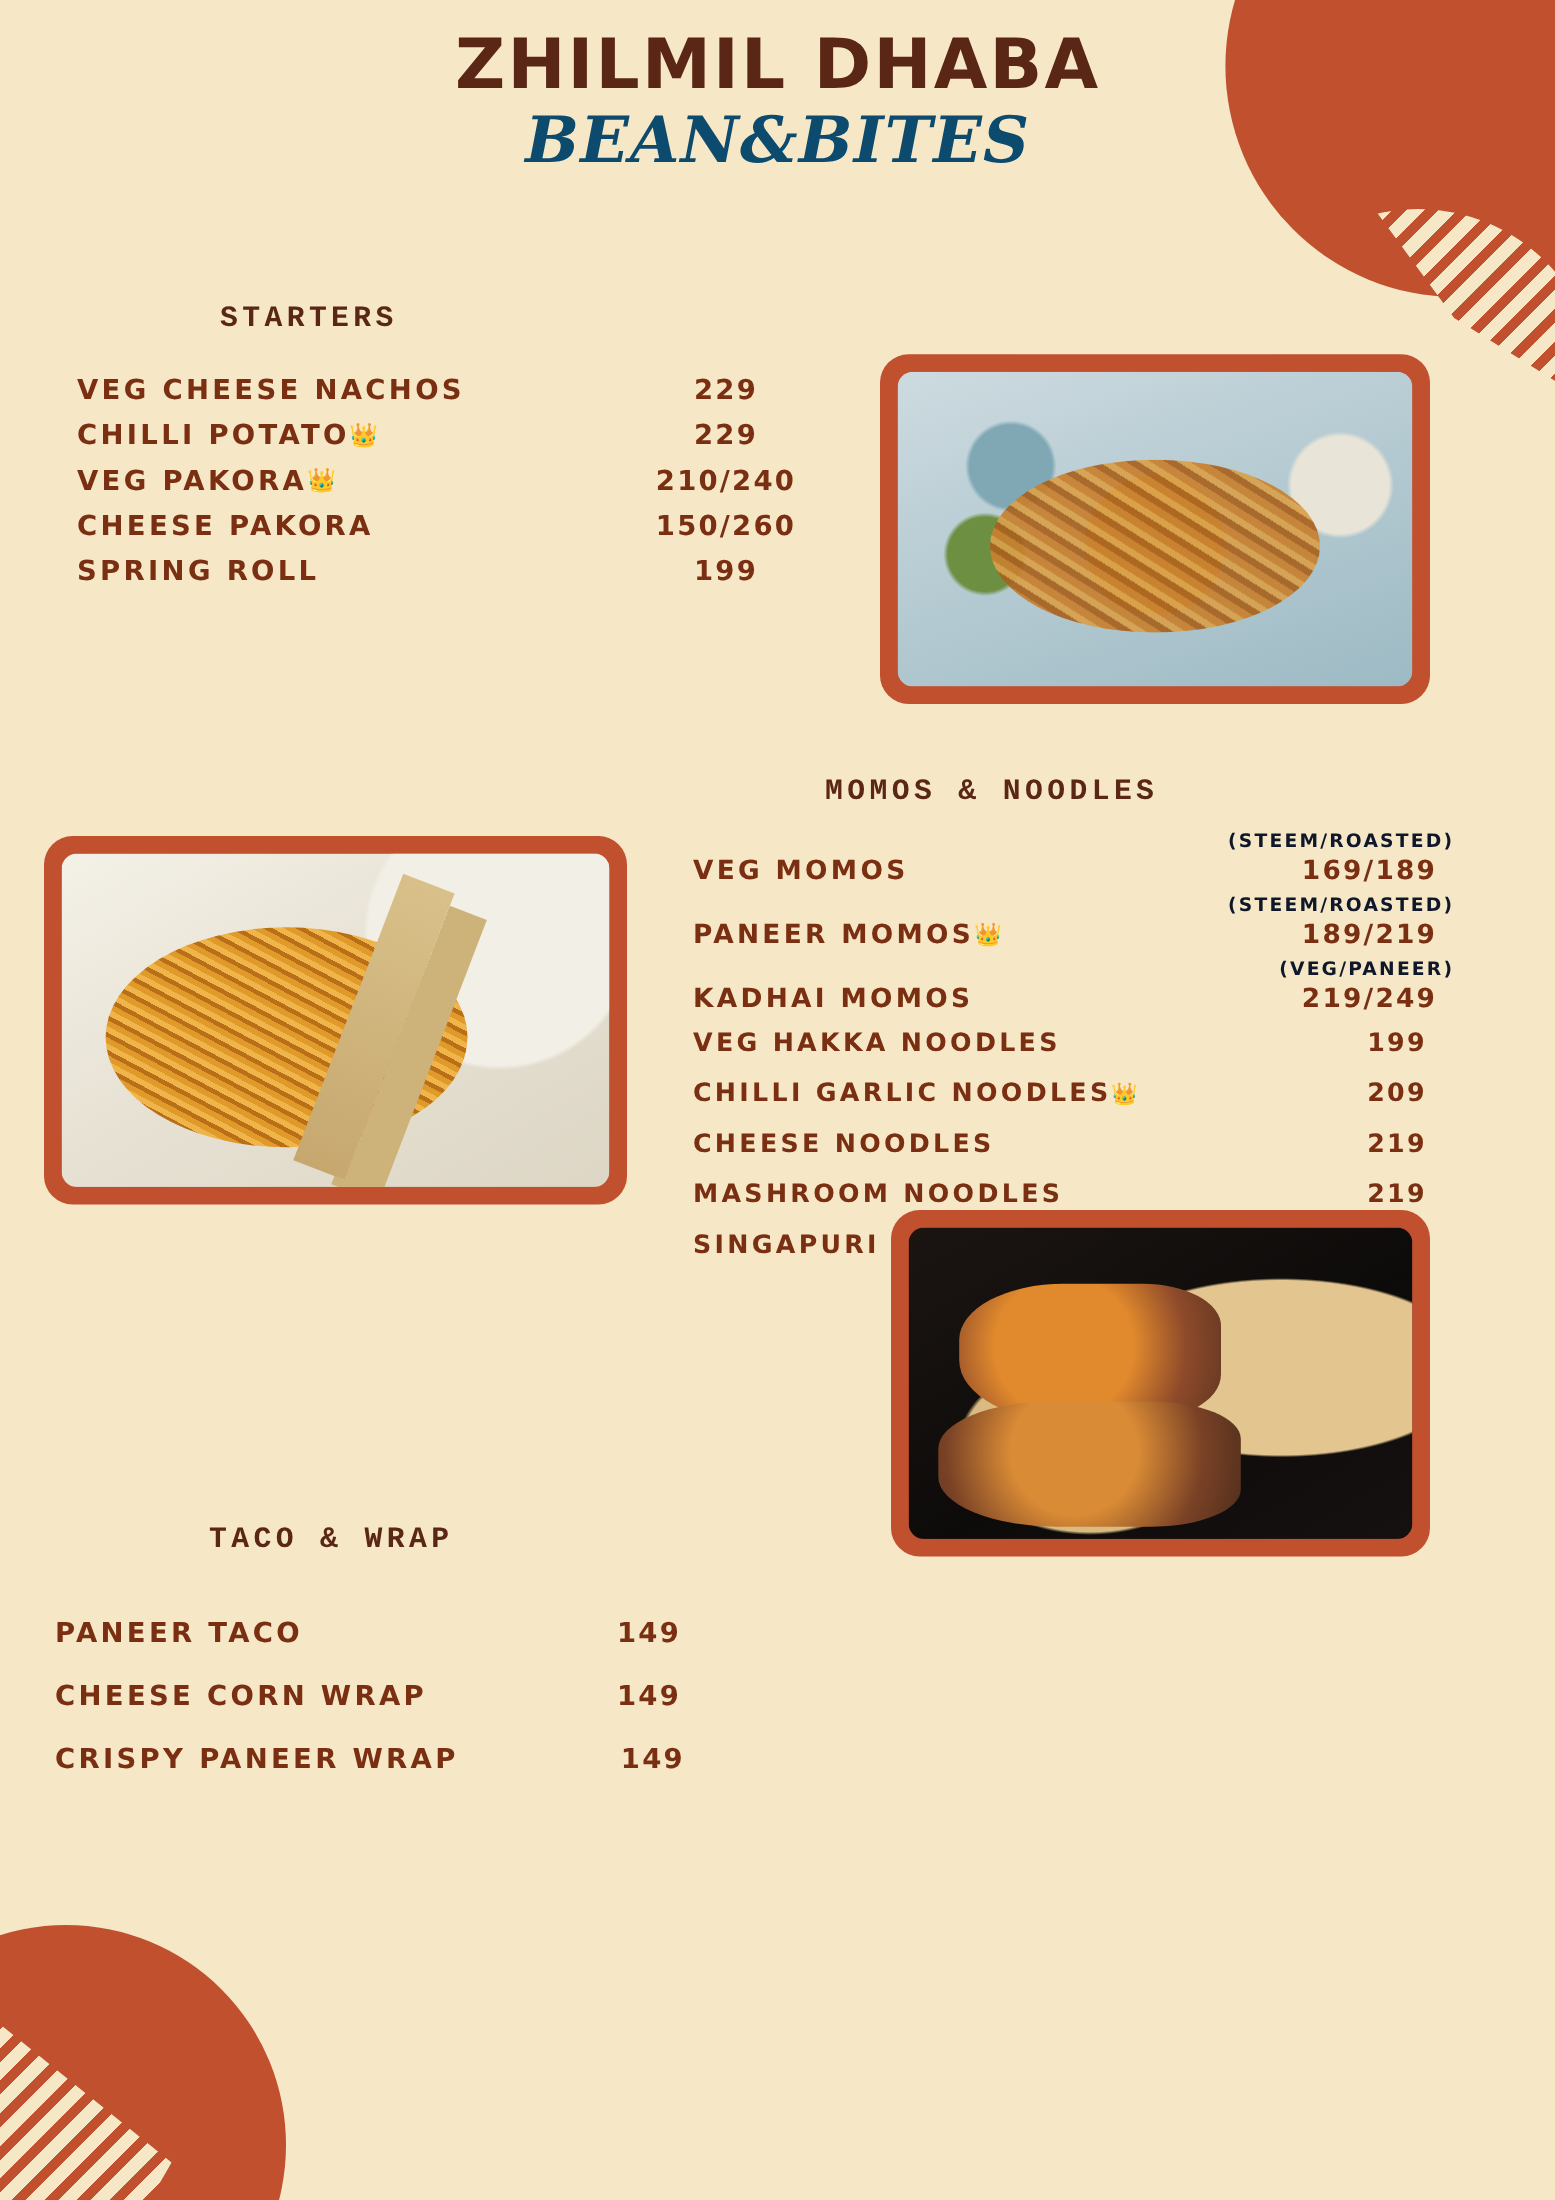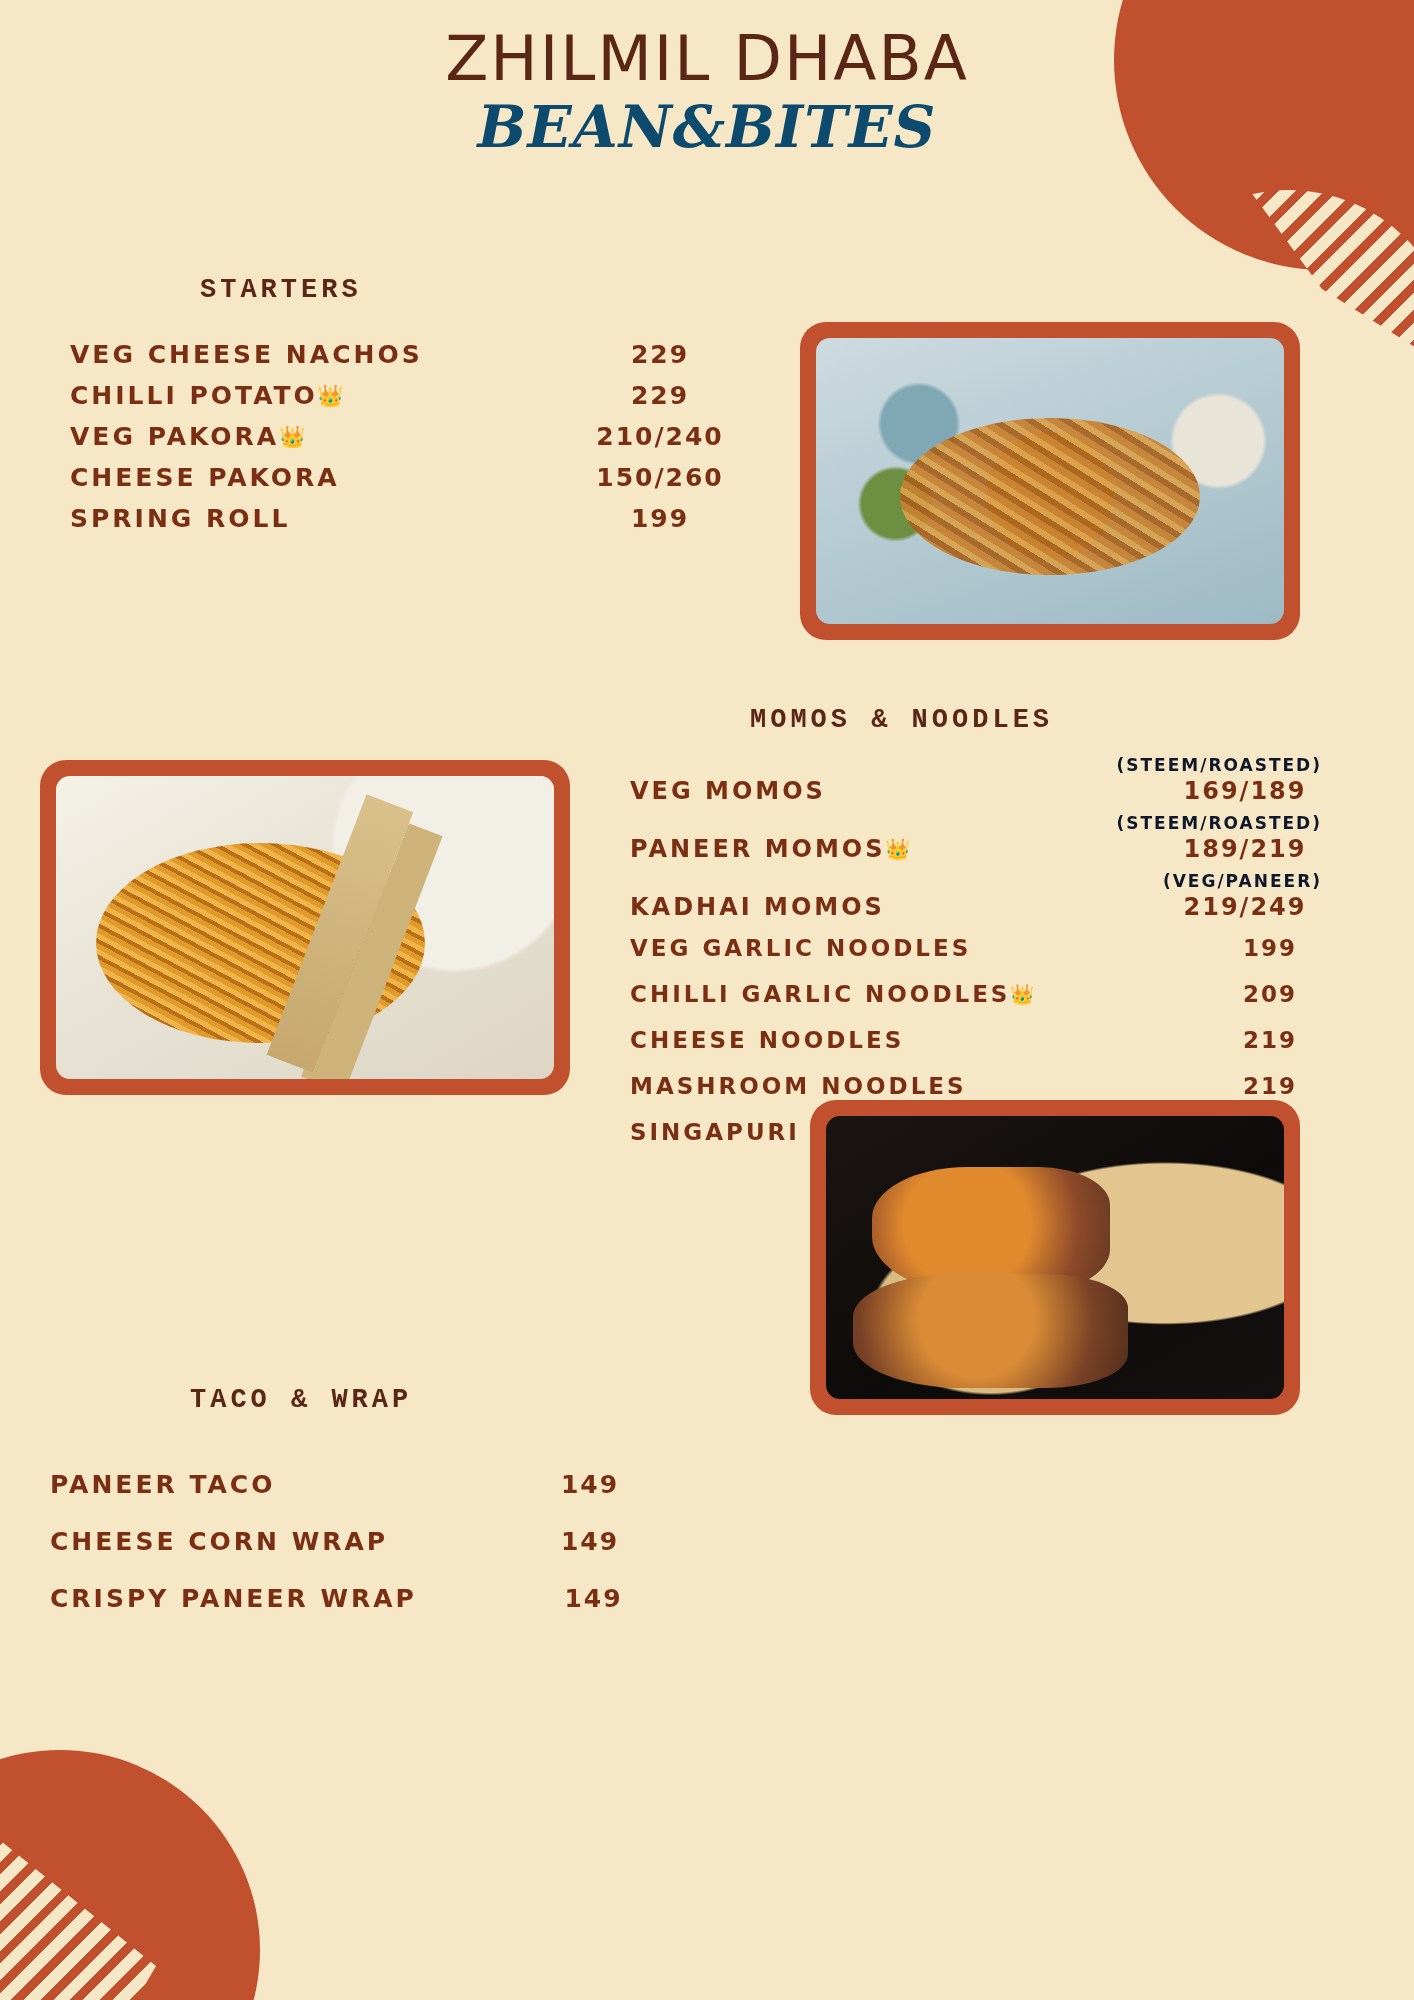--- a/index.html
+++ b/index.html
@@ -71,21 +71,21 @@
   .header {
     position: absolute;
     top: 22px;
     left: 0;
     width: 1414px;
     text-align: center;
     z-index: 3;
   }
   .brand-title {
     font-size: 63px;
-    font-weight: normal;
+    font-weight: bold;
     letter-spacing: 2px;
     color: #5a2615;
     margin: 0;
     font-family: "DejaVu Sans", sans-serif;
   }
   .brand-sub {
     font-size: 58px;
     color: #0c4a6e;
     margin: -2px 0 0 0;
     font-family: "DejaVu Serif", serif;
@@ -407,21 +407,21 @@
     <div class="momo-variant">(VEG/PANEER)</div>
     <div class="menu-row">
       <span class="menu-name">KADHAI MOMOS</span>
       <span class="crown"></span>
       <span class="menu-price">219/249</span>
     </div>
   </div>
 
   <div class="noodle-rows">
     <div class="menu-row">
-      <span class="menu-name">VEG GARLIC NOODLES</span>
+      <span class="menu-name">VEG HAKKA NOODLES</span>
       <span class="crown"></span>
       <span class="menu-price">199</span>
     </div>
     <div class="menu-row">
       <span class="menu-name">CHILLI GARLIC NOODLES</span>
       <span class="crown">👑</span>
       <span class="menu-price">209</span>
     </div>
     <div class="menu-row">
       <span class="menu-name">CHEESE NOODLES</span>

